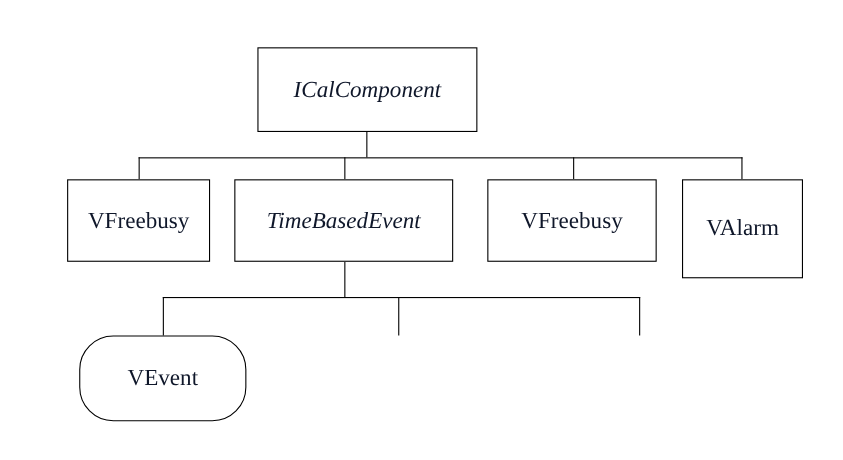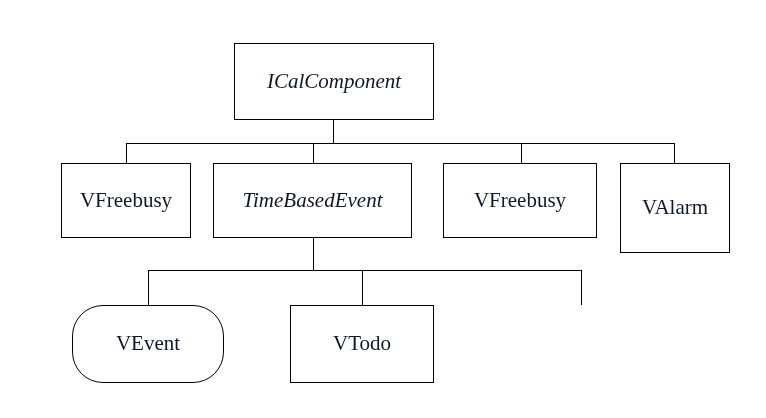--- a/index.html
+++ b/index.html
@@ -63,16 +63,15 @@
   <div class="node abstract" style="left:213px; top:163px; width:199px; height:75px;">TimeBasedEvent</div>
 
   <div class="node" style="left:61px; top:163px; width:130px; height:75px;">VFreebusy</div>
 
   <div class="node" style="left:443px; top:163px; width:154px; height:75px;">VFreebusy</div>
 
   <div class="node" style="left:620px; top:163px; width:110px; height:90px;">VAlarm</div>
 
   <div class="node" style="left:72px; top:305px; width:152px; height:78px;border-radius:31px;">VEvent</div>
 
-  <div class="node" style="left:290px; top:305px; width:144px; height:78px;">VTodo</div>
 
 
 </div>
 
 </body></html>

